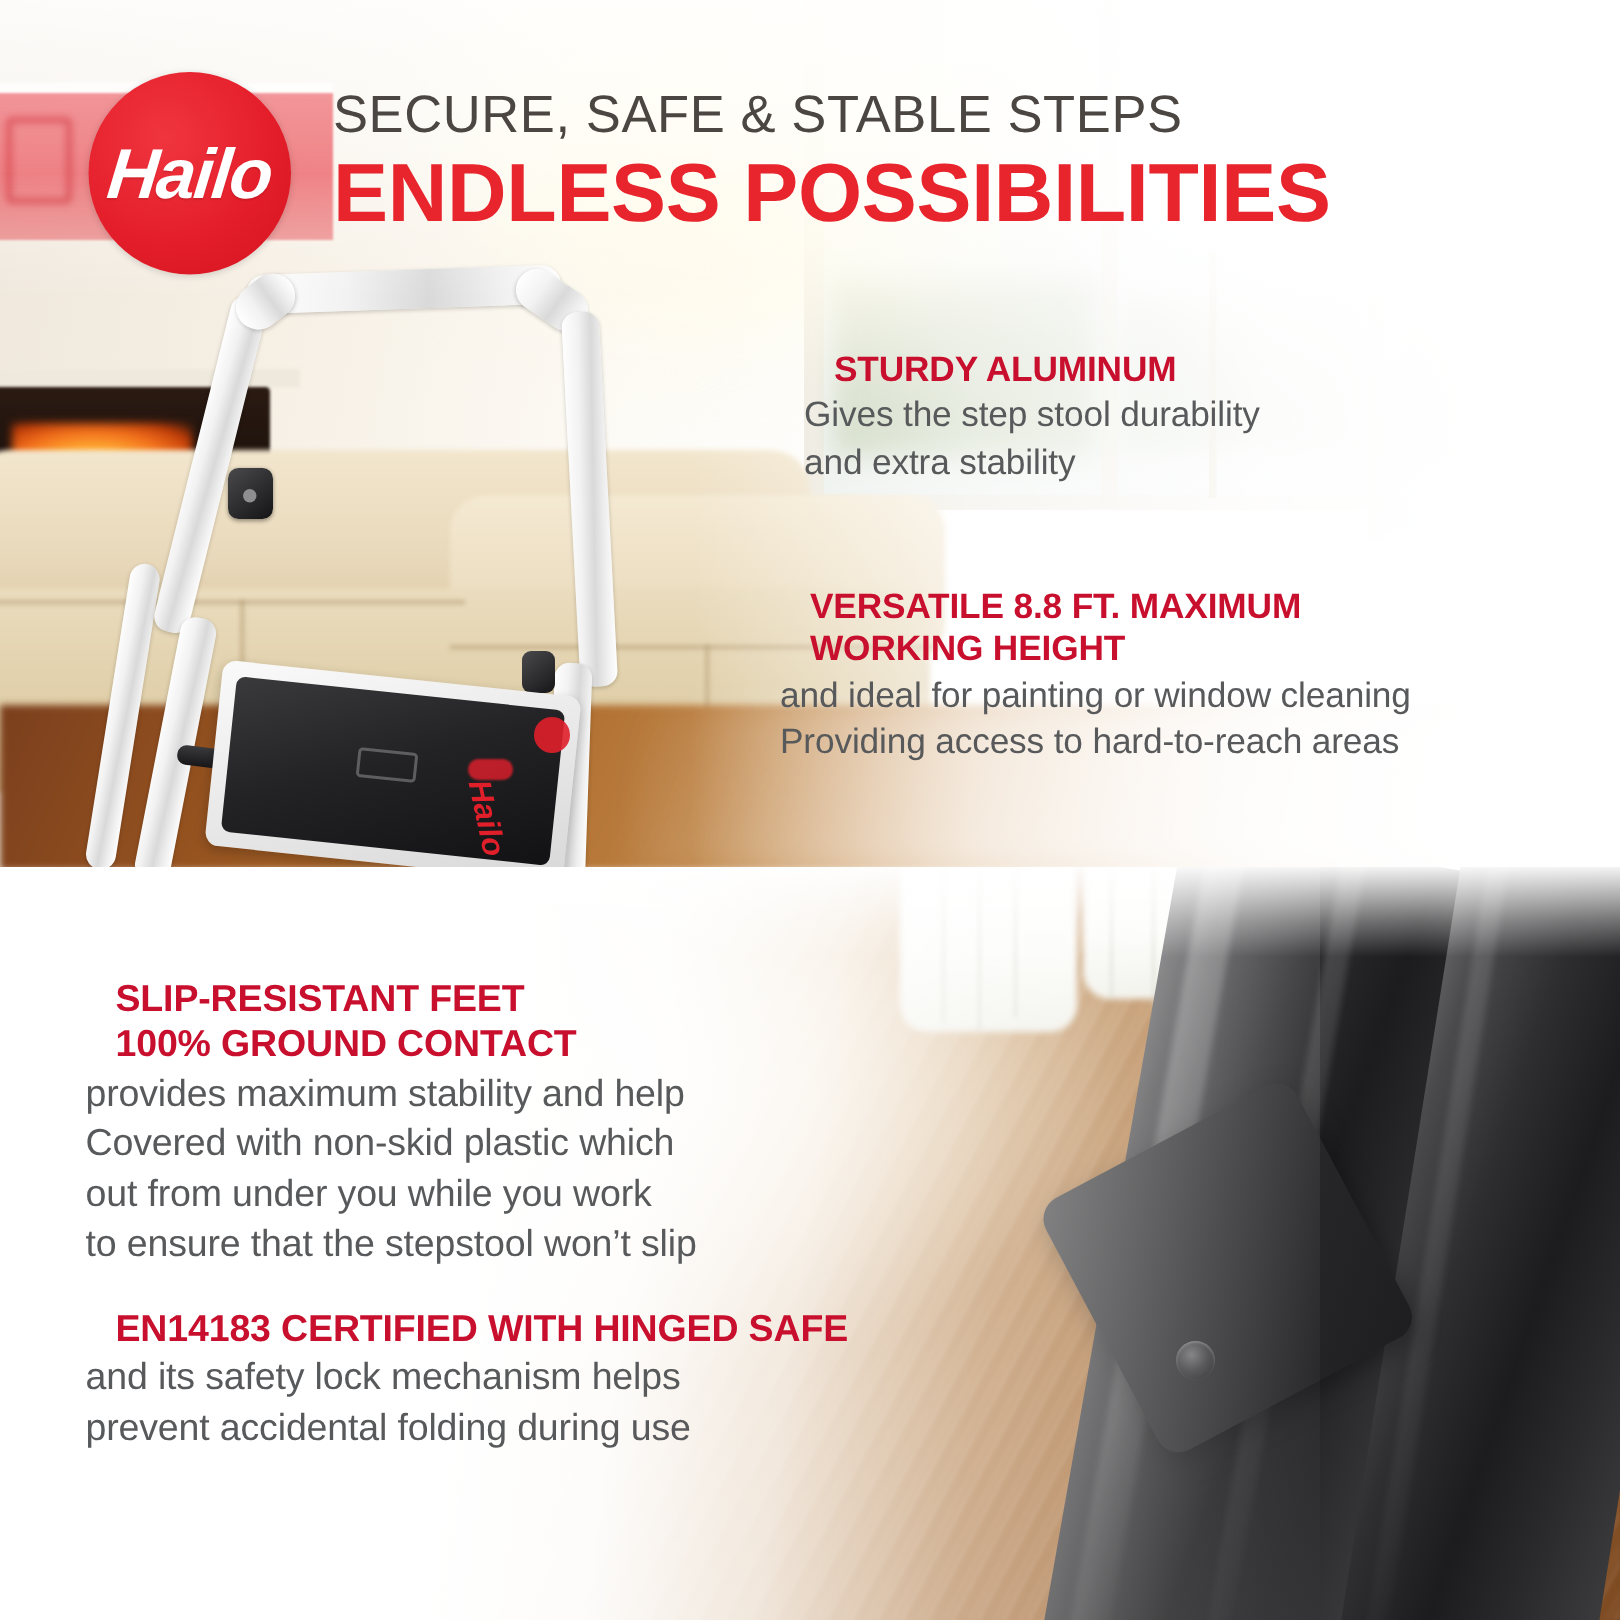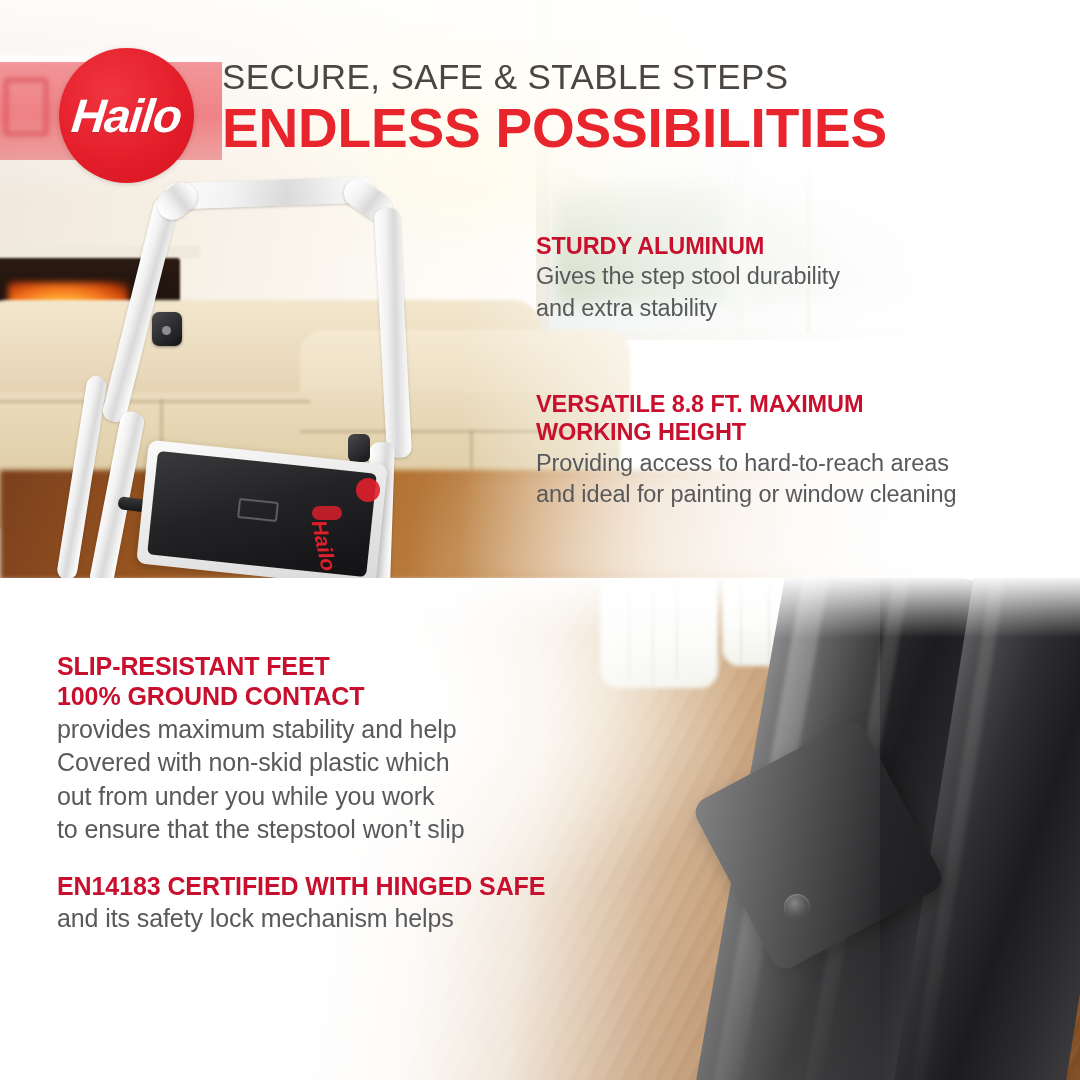--- a/index.html
+++ b/index.html
@@ -77,25 +77,25 @@
     transform:skewX(-6deg); line-height:1; text-shadow:0 1px 1px rgba(0,0,0,.10); font-family:"Liberation Sans", sans-serif; }
 
   .head-wrap { position:absolute; left:222px; top:58px; z-index:6; }
   .head-l1 { font-size:35px; color:#4b4642; letter-spacing:.4px; line-height:1.08; white-space:nowrap;
     font-family:"Liberation Sans", sans-serif; }
   .head-l2 { font-size:55px; font-weight:bold; color:#e8242c; letter-spacing:-.2px; line-height:1.06;
     margin-top:3px; white-space:nowrap; font-family:"Liberation Sans", sans-serif; }
 
   
   .feat { position:absolute; z-index:6; }
-  .feat-h { font-size:23.5px; font-weight:bold; color:#c8102e; line-height:1.21; letter-spacing:-.1px; white-space:nowrap; }
+  .feat-h { font-size:23.5px; font-weight:bold; color:#c8102e; line-height:1.21; letter-spacing:-.1px; white-space:nowrap;padding-left:20px; }
   .feat-b { font-size:23.5px; color:#58595b; line-height:1.30; letter-spacing:-.1px; white-space:nowrap; margin-top:1px; }
 
   .feat-top-1 { left:536px; top:232px; }
-  .feat-top-2 { left:536px; top:390px; }
+  .feat-top-2 { left:520px; top:390px; }
 
   
   .panel-bot { position:absolute; left:0; top:578px; width:1080px; height:502px; overflow:hidden; background:#fff; }
 
   .bfloor { position:absolute; left:0; top:0; width:1080px; height:502px;
     background:linear-gradient(118deg,
       #f7efe4 0%, #eeddc6 10%, #e2c9a5 20%, #d4b184 32%,
       #c89b64 44%, #bb8850 56%, #ab7440 68%, #9d6435 80%, #8d5629 92%, #7d4a22 100%);
   }
   .bfloor-grain { position:absolute; inset:0; opacity:.30; filter:blur(1.2px);
@@ -223,22 +223,22 @@
 
     <div class="feat feat-top-1">
       <div class="feat-h">STURDY ALUMINUM</div>
       <div class="feat-b">Gives the step stool durability</div>
       <div class="feat-b">and extra stability</div>
     </div>
 
     <div class="feat feat-top-2">
       <div class="feat-h">VERSATILE 8.8 FT. MAXIMUM</div>
       <div class="feat-h">WORKING HEIGHT</div>
+      <div class="feat-b">and ideal for painting or window cleaning</div>
       <div class="feat-b">Providing access to hard-to-reach areas</div>
-      <div class="feat-b">and ideal for painting or window cleaning</div>
     </div>
   </div>
 
   <div class="panel-bot">
 
     <div>
       <div class="bfloor"></div>
       <div class="bfloor-grain"></div>
       <div class="bfloor-sheen"></div>
 
@@ -276,16 +276,17 @@
       <div class="feat-h">100% GROUND CONTACT</div>
       <div class="feat-b">provides maximum stability and help</div>
       <div class="feat-b">Covered with non-skid plastic which</div>
       <div class="feat-b">out from under you while you work</div>
       <div class="feat-b">to ensure that the stepstool won’t slip</div>
     </div>
 
     <div class="feat feat-bot feat-bot-2">
       <div class="feat-h">EN14183 CERTIFIED WITH HINGED SAFE</div>
       <div class="feat-b">and its safety lock mechanism helps</div>
+      <div class="feat-b">prevent accidental folding during use</div>
     </div>
   </div>
 
 </div>
 
 </body></html>

